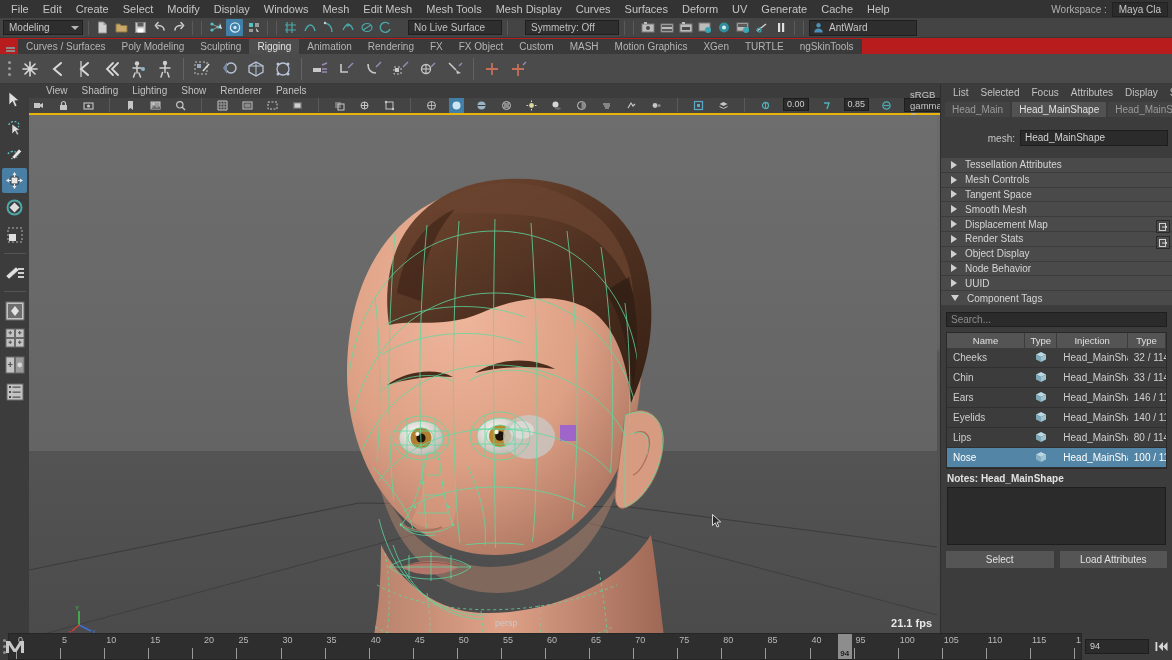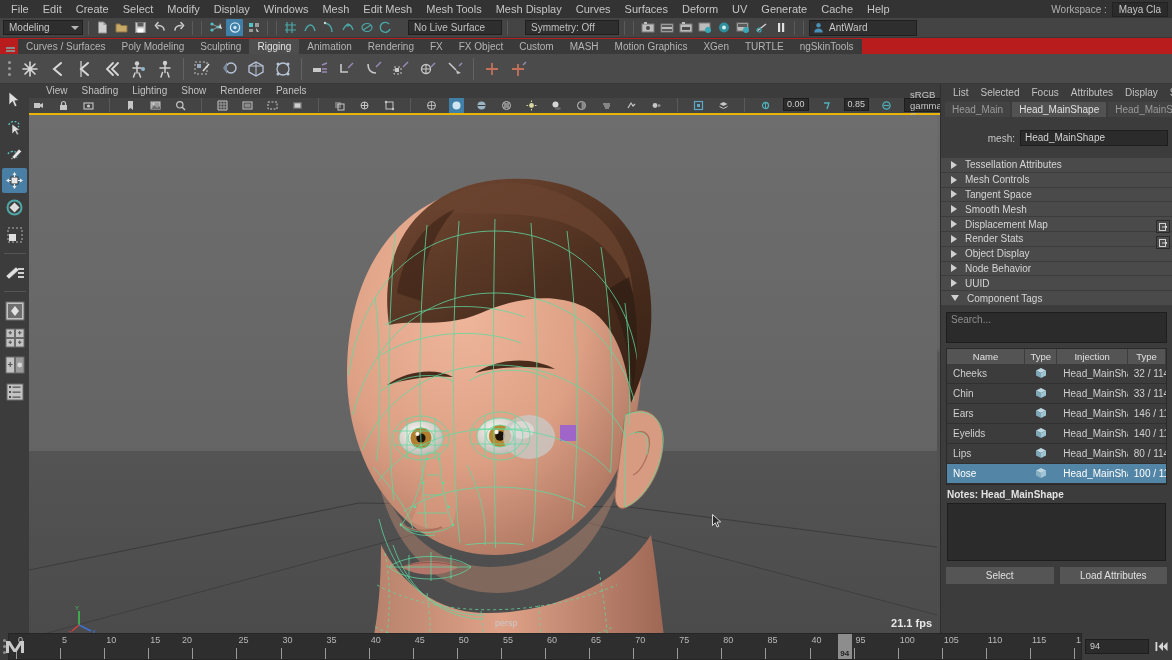--- a/index.html
+++ b/index.html
@@ -93,21 +93,21 @@
   .mrb{ width:14px;height:13px;border:1px solid #2a2a2a;background:#4a4a4a;display:flex;align-items:center;justify-content:center;}
 
   .sections{ flex:0 0 auto; }
   .secrow{ height:14.8px; background:#4a4a4a; border-bottom:1px solid #3c3c3c; display:flex; align-items:center; padding-left:10px; gap:8px;}
   .tri{ width:0;height:0;border-top:4px solid transparent;border-bottom:4px solid transparent;border-left:6px solid #d0d0d0;}
   .tri.down{ border-left:4px solid transparent;border-right:4px solid transparent;border-top:6px solid #d0d0d0;border-bottom:none;}
   .secrow .slbl{ font-size:10px; color:#d5d5d5; }
 
   .ctpanel{ background:#3c3c3c; padding:6px 5px 0 5px; }
   .searchrow{ display:flex; align-items:center; gap:3px; }
-  .searchinp{ flex:1; background:#2b2b2b; border:1px solid #1e1e1e; height:31px; line-height:13px; font-size:10px; color:#8d8d8d; padding:0 4px;}
+  .searchinp{ flex:1; background:#2b2b2b; border:1px solid #1e1e1e; height:15px; line-height:13px; font-size:10px; color:#8d8d8d; padding:0 4px;}
   .tbl{ margin-top:5px; border:1px solid #2a2a2a; background:#3c3c3c;}
   .thead{ display:flex; background:#545454; height:15px; align-items:center; font-size:9.5px; color:#e0e0e0;}
   .thead .th{ text-align:center; border-right:1px solid #3c3c3c; line-height:15px; height:15px; position:relative; overflow:hidden;}
   .tr{ display:flex; height:20px; align-items:center; font-size:10px; color:#cfcfcf; border-bottom:1px solid #303030; background:#3c3c3c;}
   .tr.selected{ background:#5285a6; color:#fff;}
   .tr .td{ overflow:hidden; white-space:nowrap; padding-left:6px; }
   .tr .td.c{ display:flex;align-items:center;justify-content:center;padding-left:0;}
   .cw-name{ width:82px; } .cw-type{ width:34px; } .cw-inj{ width:74px; } .cw-cnt{ width:40px; }
   .notes{ padding:4px 6px 0 6px; }
   .notes .nl{ font-size:10px; color:#e2e2e2; font-weight:bold; margin-bottom:3px;}
@@ -1098,21 +1098,21 @@
     <div class="tltrack" id="tltrack">
         <div class="ttick" style="left: 7px;"></div>
         <div class="tnum" style="left: 7px;">0</div>
         <div class="ttick" style="left: 51.0833px;"></div>
         <div class="tnum" style="left: 51.0833px;">5</div>
         <div class="ttick" style="left: 95.1667px;"></div>
         <div class="tnum" style="left: 95.1667px;">10</div>
         <div class="ttick" style="left: 139.25px;"></div>
         <div class="tnum" style="left: 139.25px;">15</div>
         <div class="ttick" style="left: 183.333px;"></div>
-        <div class="tnum" style="left: 171px;">20</div>
+        <div class="tnum" style="left: 193px;">20</div>
         <div class="ttick" style="left: 227.417px;"></div>
         <div class="tnum" style="left: 227.417px;">25</div>
         <div class="ttick" style="left: 271.5px;"></div>
         <div class="tnum" style="left: 271.5px;">30</div>
         <div class="ttick" style="left: 315.583px;"></div>
         <div class="tnum" style="left: 315.583px;">35</div>
         <div class="ttick" style="left: 359.667px;"></div>
         <div class="tnum" style="left: 359.667px;">40</div>
         <div class="ttick" style="left: 403.75px;"></div>
         <div class="tnum" style="left: 403.75px;">45</div>

